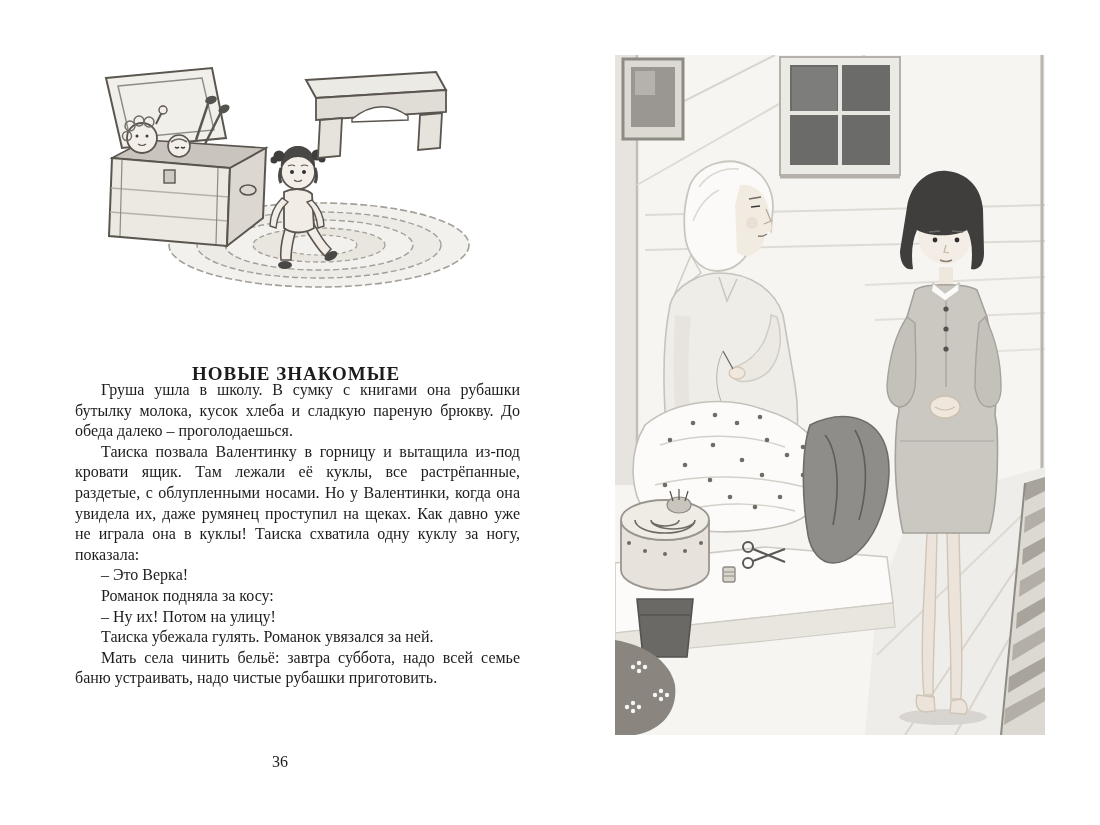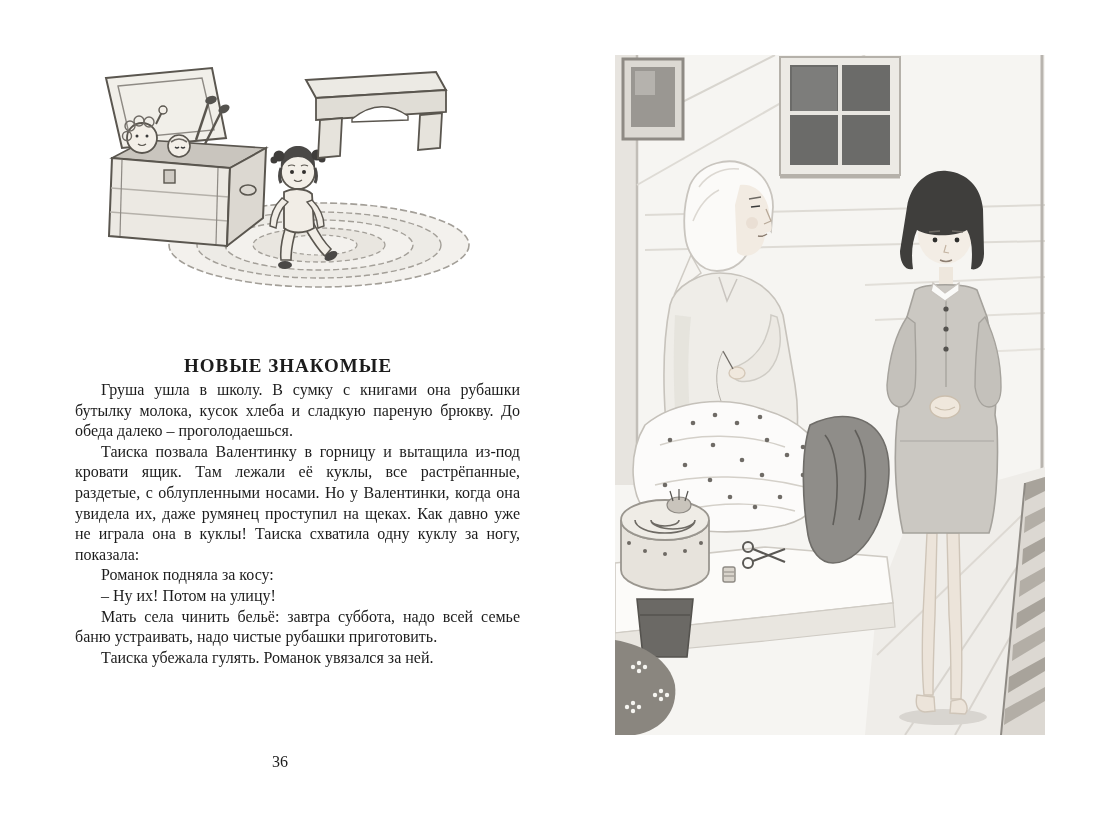--- a/index.html
+++ b/index.html
@@ -10,21 +10,21 @@
     color: #1c1c1c;
     overflow: hidden;
   }
   .spread { position: relative; width: 1100px; height: 825px; background: #ffffff; }
 
   .page-left { position: absolute; left: 75px; top: 60px; width: 445px; height: 730px; }
   .illo-left { position: absolute; left: 8px; top: 0; width: 402px; height: 235px; }
 
   .chapter-title {
     position: absolute; left: 0; top: 287px; width: 410px;
-    margin: 8px; text-align: center;
+    margin: 16px; text-align: center;
     font-size: 19px; font-weight: bold; letter-spacing: 1px;
   }
   .body-text {
     position: absolute; left: 0; top: 320px; width: 445px;
     font-size: 16px; line-height: 20.6px; text-align: justify;
   }
   .body-text p { margin: 0; text-indent: 26px; }
 
   .page-number {
     position: absolute; left: 0; top: 693px; width: 410px;
@@ -119,24 +119,25 @@
         <polygon points="236,60 258,58 256,96 234,98" fill="#e6e3dc" stroke="#5a564f" stroke-width="1.8"></polygon>
         <polygon points="336,55 358,53 356,88 334,90" fill="#e6e3dc" stroke="#5a564f" stroke-width="1.8"></polygon>
       </g>
     </svg>
 
     <h1 class="chapter-title">НОВЫЕ ЗНАКОМЫЕ</h1>
 
     <div class="body-text">
       <p>Груша ушла в школу. В сумку с книгами она рубашки бутылку молока, кусок хлеба и сладкую пареную брюкву. До обеда далеко – проголодаешься.</p>
       <p>Таиска позвала Валентинку в горницу и вытащила из-под кровати ящик. Там лежали её куклы, все растрёпанные, раздетые, с облупленными носами. Но у Валентинки, когда она увидела их, даже румянец проступил на щеках. Как давно уже не играла она в куклы! Таиска схватила одну куклу за ногу, показала:</p>
+      <p>– Это Верка!</p>
       <p>Романок подняла за косу:</p>
       <p>– Ну их! Потом на улицу!</p>
+      <p>Таиска убежала гулять. Романок увязался за ней.</p>
       <p>Мать села чинить бельё: завтра суббота, надо всей семье баню устраивать, надо чистые рубашки приготовить.</p>
-      <p>Таиска убежала гулять. Романок увязался за ней.</p>
     </div>
 
     <div class="page-number">36</div>
   </div>
 
   <div class="page-right">
     <svg class="illo-right" viewBox="0 0 430 680" role="img" aria-label="Woman in a white headscarf sewing polka-dot fabric at a table, talking with a standing girl in a dress">
 
       <rect x="0" y="0" width="430" height="680" fill="#f6f5f2"></rect>
 

